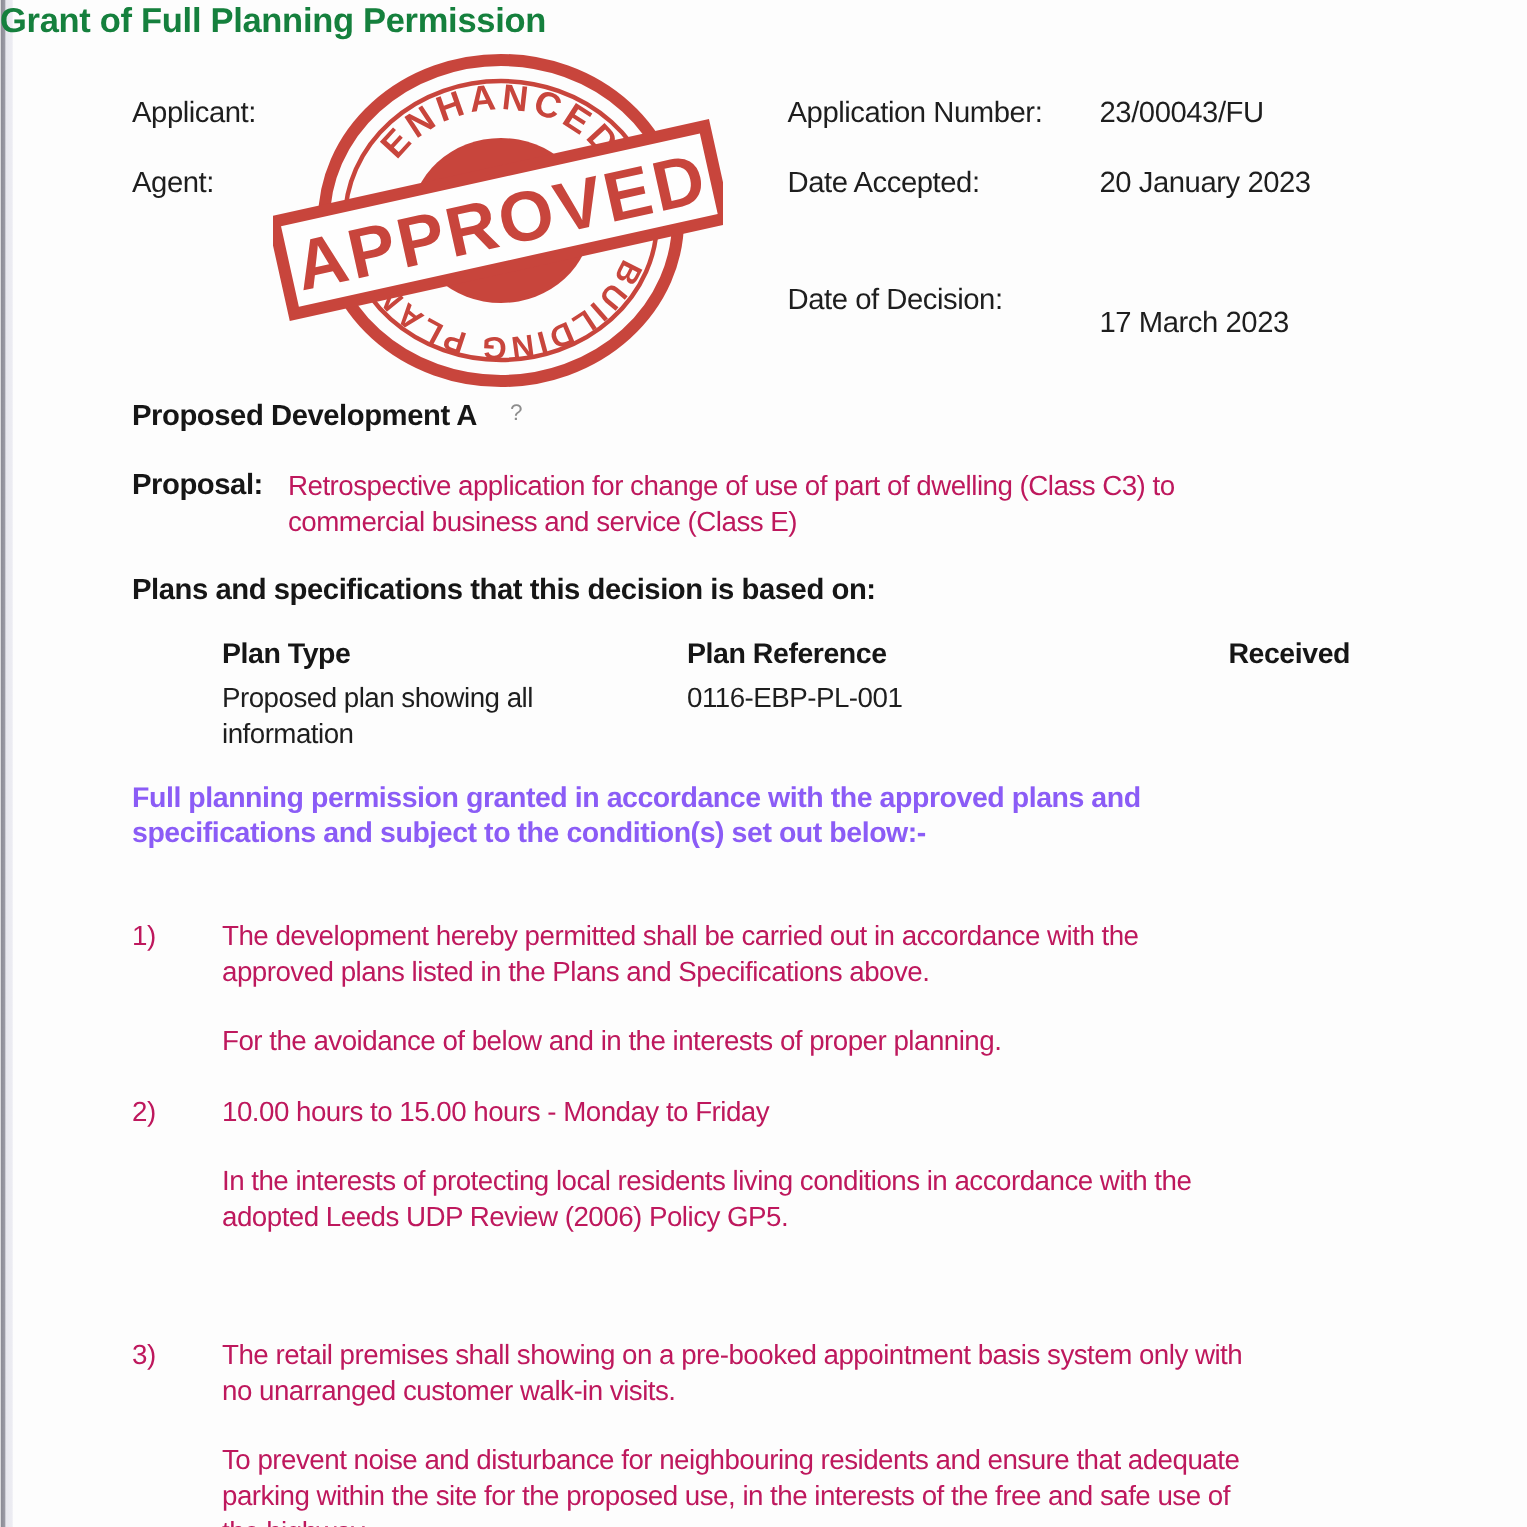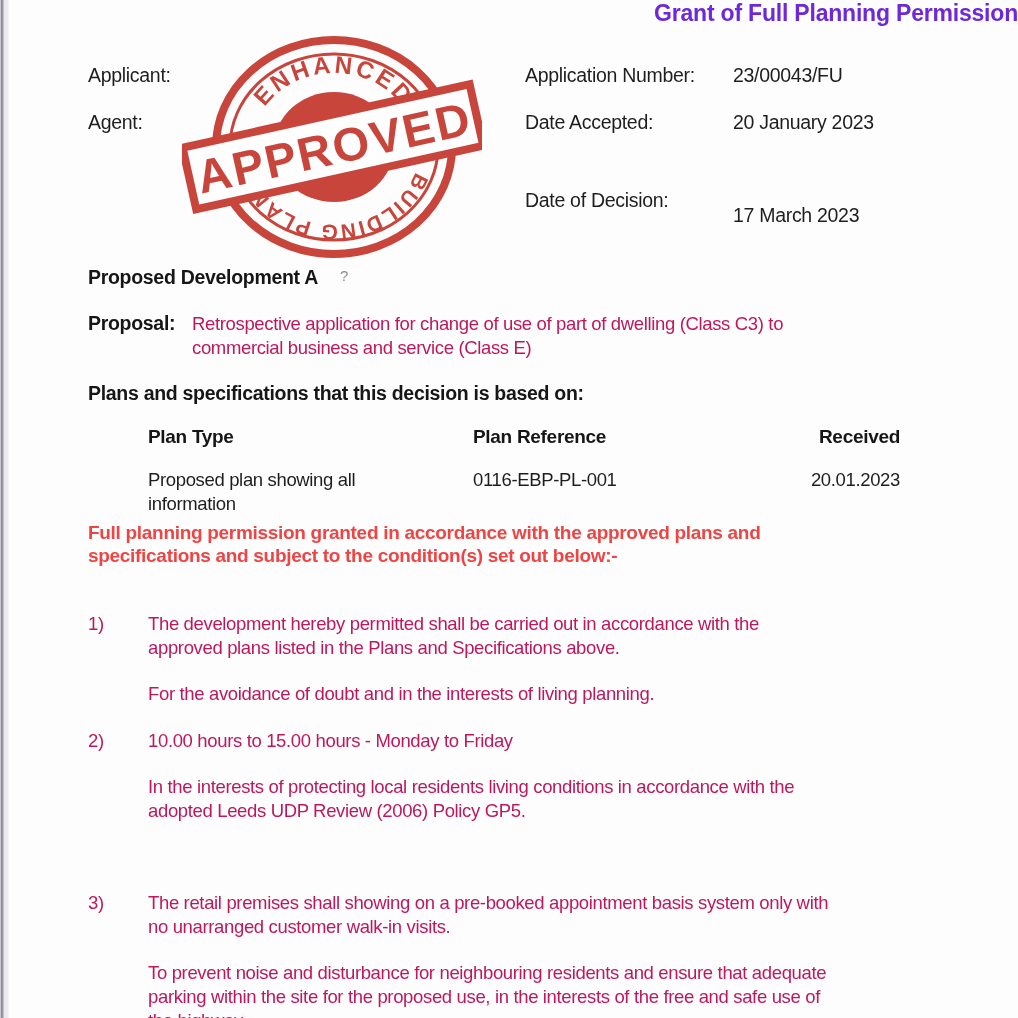--- a/index.html
+++ b/index.html
@@ -18,25 +18,25 @@
   }
   .edge-strip {
     position: absolute;
     left: 0; top: 0; bottom: 0;
     width: 9px;
     background: linear-gradient(to right, #ffffff 0px, #8d8d97 1px, #9a9aa4 3px, #e8e8ee 4px, #ececf2 8px, #fdfdfd 9px);
   }
   .doc-title {
     position: absolute;
     top: 0px; left: 0; right: 0;
-    text-align: right;
+    text-align: left;
     font-size: 23px;
     font-weight: 700;
     letter-spacing: -0.2px;
-    color: #6d28d9;
+    color: #15803d;
   }
   .lbl { position: absolute; font-size: 19.5px; letter-spacing: -0.3px; }
   .val { position: absolute; font-size: 19.5px; letter-spacing: -0.3px; }
   .bold-head {
     position: absolute;
     font-size: 19.5px;
     font-weight: 700;
     letter-spacing: -0.3px;
     color: #161616;
   }
@@ -54,41 +54,40 @@
     white-space: pre-line;
     color: #be185d;
   }
   .proposal-text { position: absolute; left: 192px; top: 312px; width: 690px; }
   .plans-table {
     position: absolute;
     left: 148px; top: 426px;
     width: 752px;
     display: grid;
     grid-template-columns: 310px 230px 1fr;
-    gap: 15px;
   }
   .plans-table .th {
     font-weight: 700;
     font-size: 19px;
     letter-spacing: -0.3px;
     padding-bottom: 5px;
     color: #161616;
   }
   .plans-table .td { font-size: 18.5px; letter-spacing: -0.35px; line-height: 24px; white-space: pre-line; }
   .col-right { text-align: right; }
   .grant-statement {
     position: absolute;
     left: 88px; top: 521px;
     width: 760px;
     font-weight: 700;
     font-size: 19px;
     letter-spacing: -0.3px;
     line-height: 23px;
     white-space: pre-line;
-    color: #ef4444;
+    color: #8b5cf6;
   }
   .condition { position: absolute; left: 88px; width: 845px; display: flex; }
   .cond-num { width: 60px; flex: 0 0 60px; font-size: 18.5px; letter-spacing: -0.3px; }
   .cond-body { flex: 1; }
   .cond-body p { margin: 0 0 22px 0; }
   .cond-body p:last-child { margin-bottom: 0; }
   .stamp-wrap {
     position: absolute;
     left: 182px; top: 30px;
     width: 300px; height: 236px;
@@ -145,32 +144,31 @@
 
   <div class="bold-head" style="left:88px; top:382px;">Plans and specifications that this decision is based on:</div>
 
   <div class="plans-table">
     <div class="th">Plan Type</div>
     <div class="th">Plan Reference</div>
     <div class="th col-right">Received</div>
     <div class="td">Proposed plan showing all
 information</div>
     <div class="td">0116-EBP-PL-001</div>
-    <div class="td col-right">20.01.2023</div>
   </div>
 
   <div class="grant-statement">Full planning permission granted in accordance with the approved plans and
 specifications and subject to the condition(s) set out below:-</div>
 
   <div class="condition" style="top:612px;">
     <div class="cond-num body-text">1)</div>
     <div class="cond-body">
       <p class="body-text">The development hereby permitted shall be carried out in accordance with the
 approved plans listed in the Plans and Specifications above.</p>
-      <p class="body-text">For the avoidance of doubt and in the interests of living planning.</p>
+      <p class="body-text">For the avoidance of below and in the interests of proper planning.</p>
     </div>
   </div>
 
   <div class="condition" style="top:729px;">
     <div class="cond-num body-text">2)</div>
     <div class="cond-body">
       <p class="body-text">10.00 hours to 15.00 hours - Monday to Friday</p>
       <p class="body-text">In the interests of protecting local residents living conditions in accordance with the
 adopted Leeds UDP Review (2006) Policy GP5.</p>
     </div>

